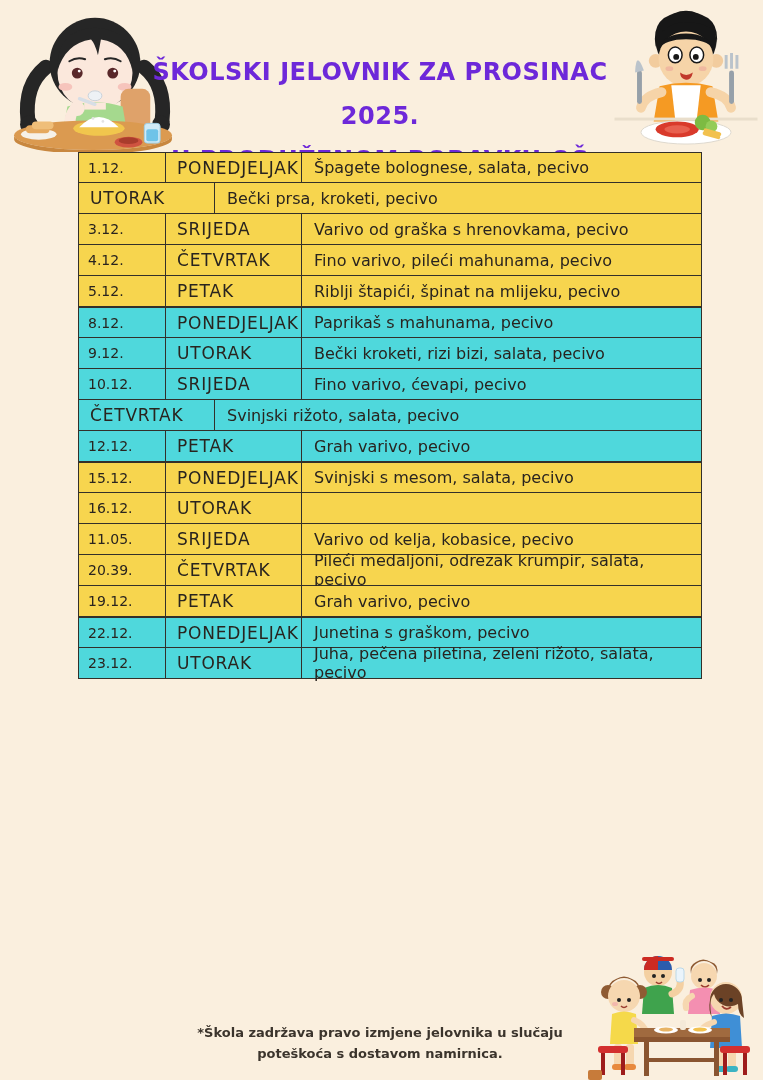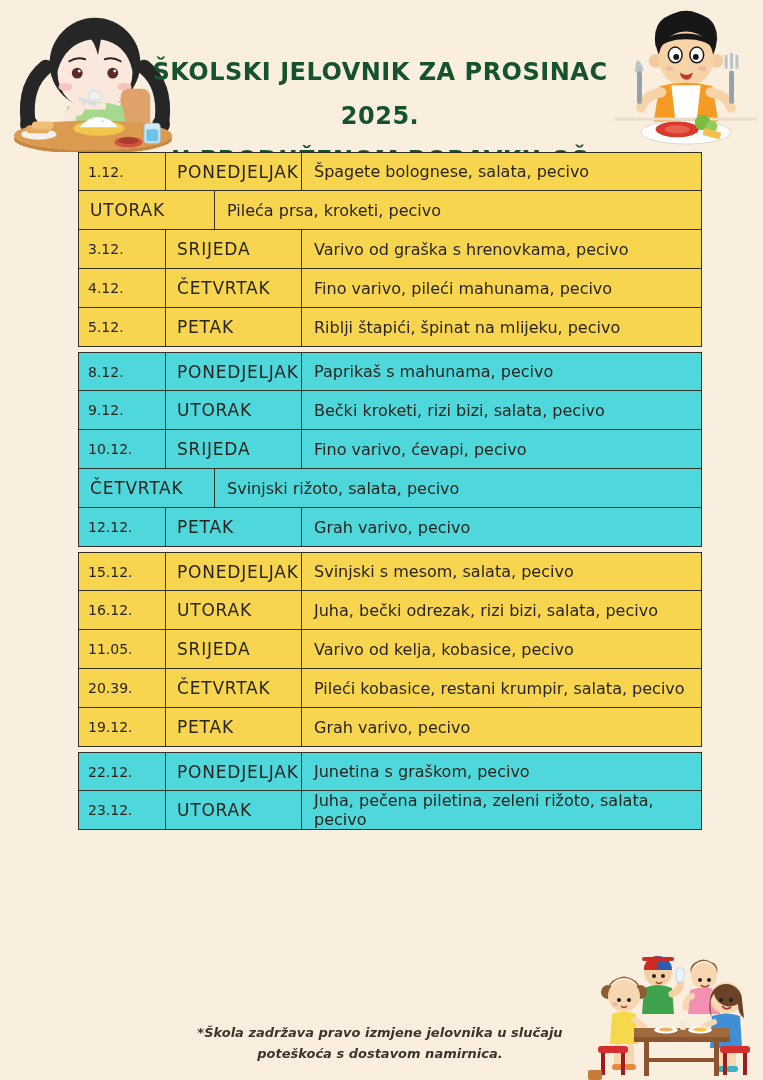--- a/index.html
+++ b/index.html
@@ -4,50 +4,49 @@
 <style>
   html, body { margin:0; padding:0; }
   .page {
     position:relative; width:763px; height:1080px; overflow:hidden;
     background:var(--bg, #FAEFDE);
     font-family:"DejaVu Sans", sans-serif;
     color:var(--text, #29241f);
   }
   .title-block {
     position:absolute; top:50px; left:110px; width:540px;
-    text-align:center; font-weight:700; color:#14532d;
+    text-align:center; font-weight:700; color:#6d28d9;
     font-size:24px; line-height:44px; letter-spacing:0.5px;
   }
   .menu-table {
     position:absolute; left:78px; top:152px; width:624px;
     display:flex; flex-direction:column;
   }
   .menu-row {
-    display:flex; box-sizing:border-box; height:39px;
+    display:flex; box-sizing:border-box; height:31px;
     border:1.6px solid var(--border, #33302a); border-top:0;
   }
   .menu-row.block-start { border-top:1.6px solid var(--border, #33302a); }
-  .menu-row.gap { margin-top:5px; }
+  .menu-row.gap { }
   .menu-row.row-yellow { background:var(--yellow, #F7D54E); }
   .menu-row.row-cyan { background:var(--cyan, #4FD8DC); }
   .cell { display:flex; align-items:center; box-sizing:border-box; }
   .cell-date {
     width:87px; padding-left:9px; font-size:14px;
     border-right:1.6px solid var(--border, #33302a);
   }
   .cell-day {
     width:136px; padding-left:11px; font-size:17px; letter-spacing:0.8px;
     border-right:1.6px solid var(--border, #33302a);
   }
   .cell-menu { flex:1; padding-left:12px; font-size:16px; }
   .footnote {
     position:absolute; top:1022px; left:110px; width:540px;
     text-align:center; font-weight:700; font-size:13px; line-height:21px;
     color:#3b342c;
-    font-style:italic;
   }
   .illus { position:absolute; }
   .illus svg { display:block; width:100%; height:100%; }
   .illus-girl { left:5px; top:6px; width:180px; height:146px; }
   .illus-boy { left:612px; top:4px; width:148px; height:142px; }
   .illus-kids { left:588px; top:940px; width:172px; height:140px; }
 </style>
 </head>
 <body>
 
@@ -153,21 +152,21 @@
 
   <div class="menu-table">
     <div class="menu-row row-yellow block-start">
       <div class="cell cell-date">1.12.</div>
       <div class="cell cell-day">PONEDJELJAK</div>
       <div class="cell cell-menu">Špagete bolognese, salata, pecivo</div>
     </div>
 
     <div class="menu-row row-yellow">
       <div class="cell cell-day">UTORAK</div>
-      <div class="cell cell-menu">Pileća prsa, kroketi, pecivo</div>
+      <div class="cell cell-menu">Bečki prsa, kroketi, pecivo</div>
     </div>
 
     <div class="menu-row row-yellow">
       <div class="cell cell-date">3.12.</div>
       <div class="cell cell-day">SRIJEDA</div>
       <div class="cell cell-menu">Varivo od graška s hrenovkama, pecivo</div>
     </div>
 
     <div class="menu-row row-yellow">
       <div class="cell cell-date">4.12.</div>
@@ -212,33 +211,32 @@
 
     <div class="menu-row row-yellow block-start gap">
       <div class="cell cell-date">15.12.</div>
       <div class="cell cell-day">PONEDJELJAK</div>
       <div class="cell cell-menu">Svinjski s mesom, salata, pecivo</div>
     </div>
 
     <div class="menu-row row-yellow">
       <div class="cell cell-date">16.12.</div>
       <div class="cell cell-day">UTORAK</div>
-      <div class="cell cell-menu">Juha, bečki odrezak, rizi bizi, salata, pecivo</div>
     </div>
 
     <div class="menu-row row-yellow">
       <div class="cell cell-date">11.05.</div>
       <div class="cell cell-day">SRIJEDA</div>
       <div class="cell cell-menu">Varivo od kelja, kobasice, pecivo</div>
     </div>
 
     <div class="menu-row row-yellow">
       <div class="cell cell-date">20.39.</div>
       <div class="cell cell-day">ČETVRTAK</div>
-      <div class="cell cell-menu">Pileći kobasice, restani krumpir, salata, pecivo</div>
+      <div class="cell cell-menu">Pileći medaljoni, odrezak krumpir, salata, pecivo</div>
     </div>
 
     <div class="menu-row row-yellow">
       <div class="cell cell-date">19.12.</div>
       <div class="cell cell-day">PETAK</div>
       <div class="cell cell-menu">Grah varivo, pecivo</div>
     </div>
 
     <div class="menu-row row-cyan block-start gap">
       <div class="cell cell-date">22.12.</div>

